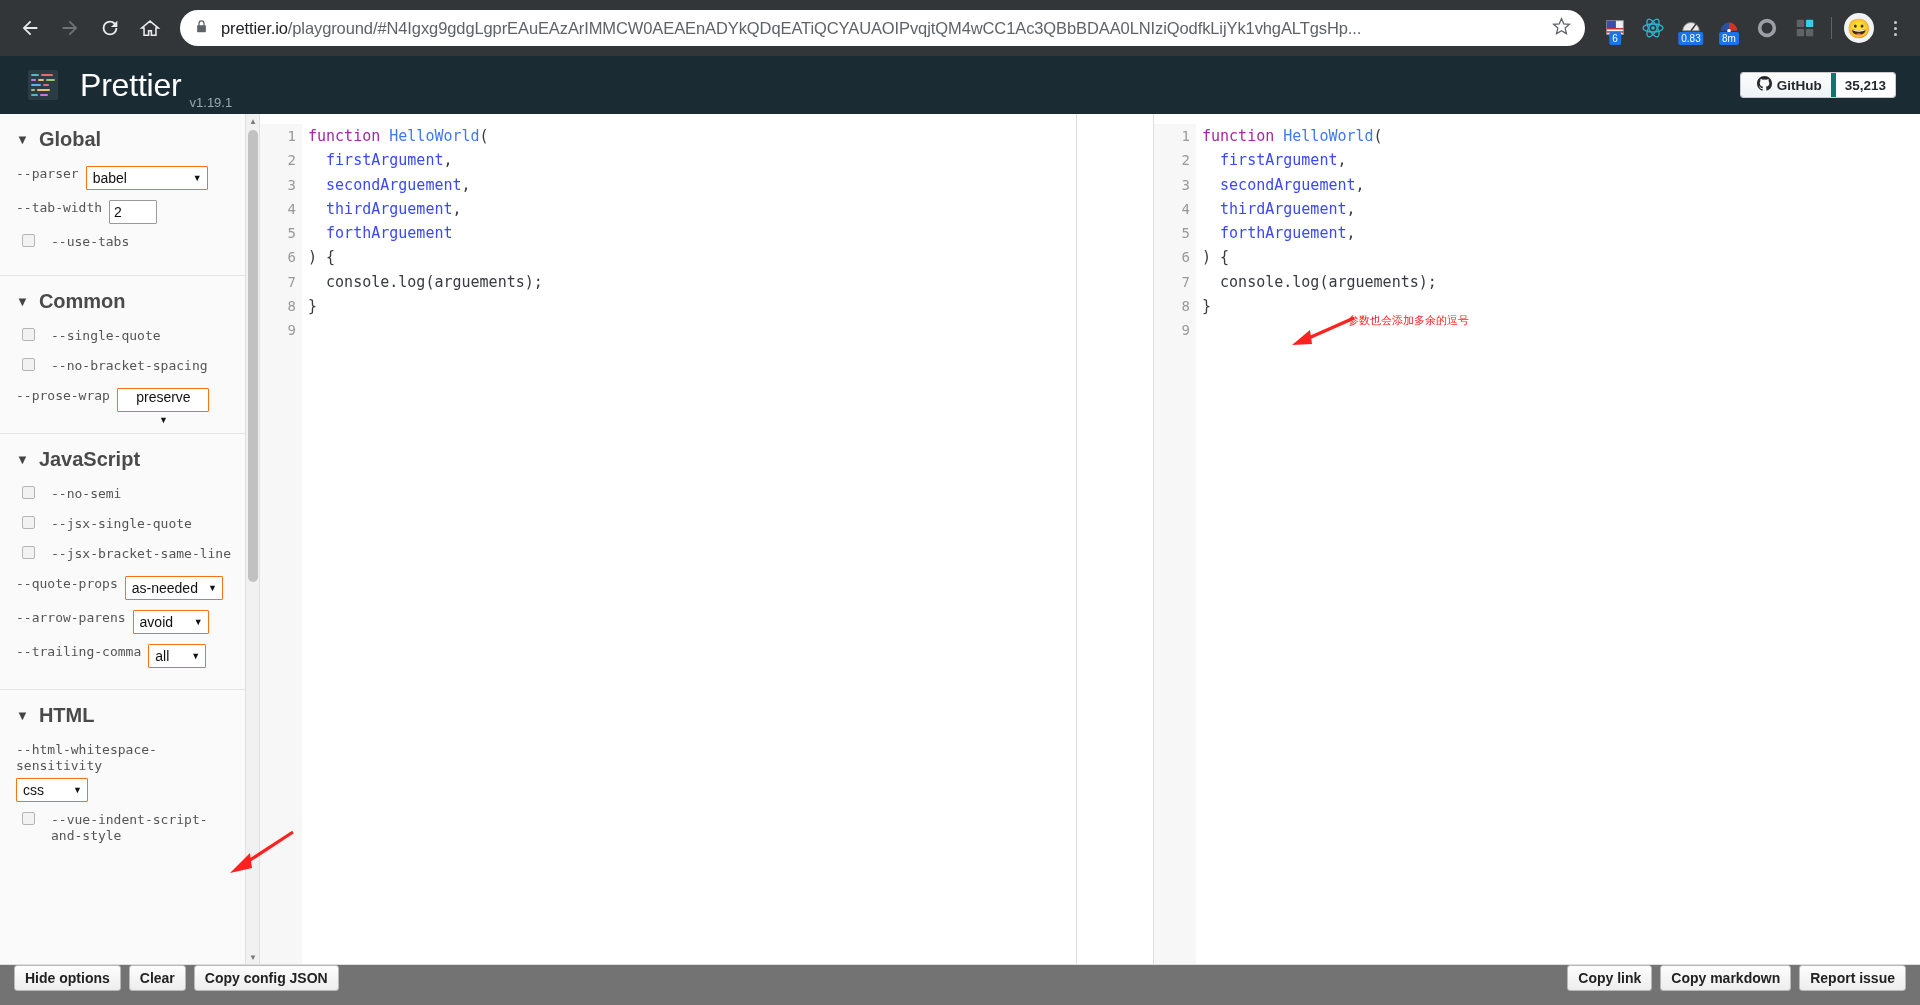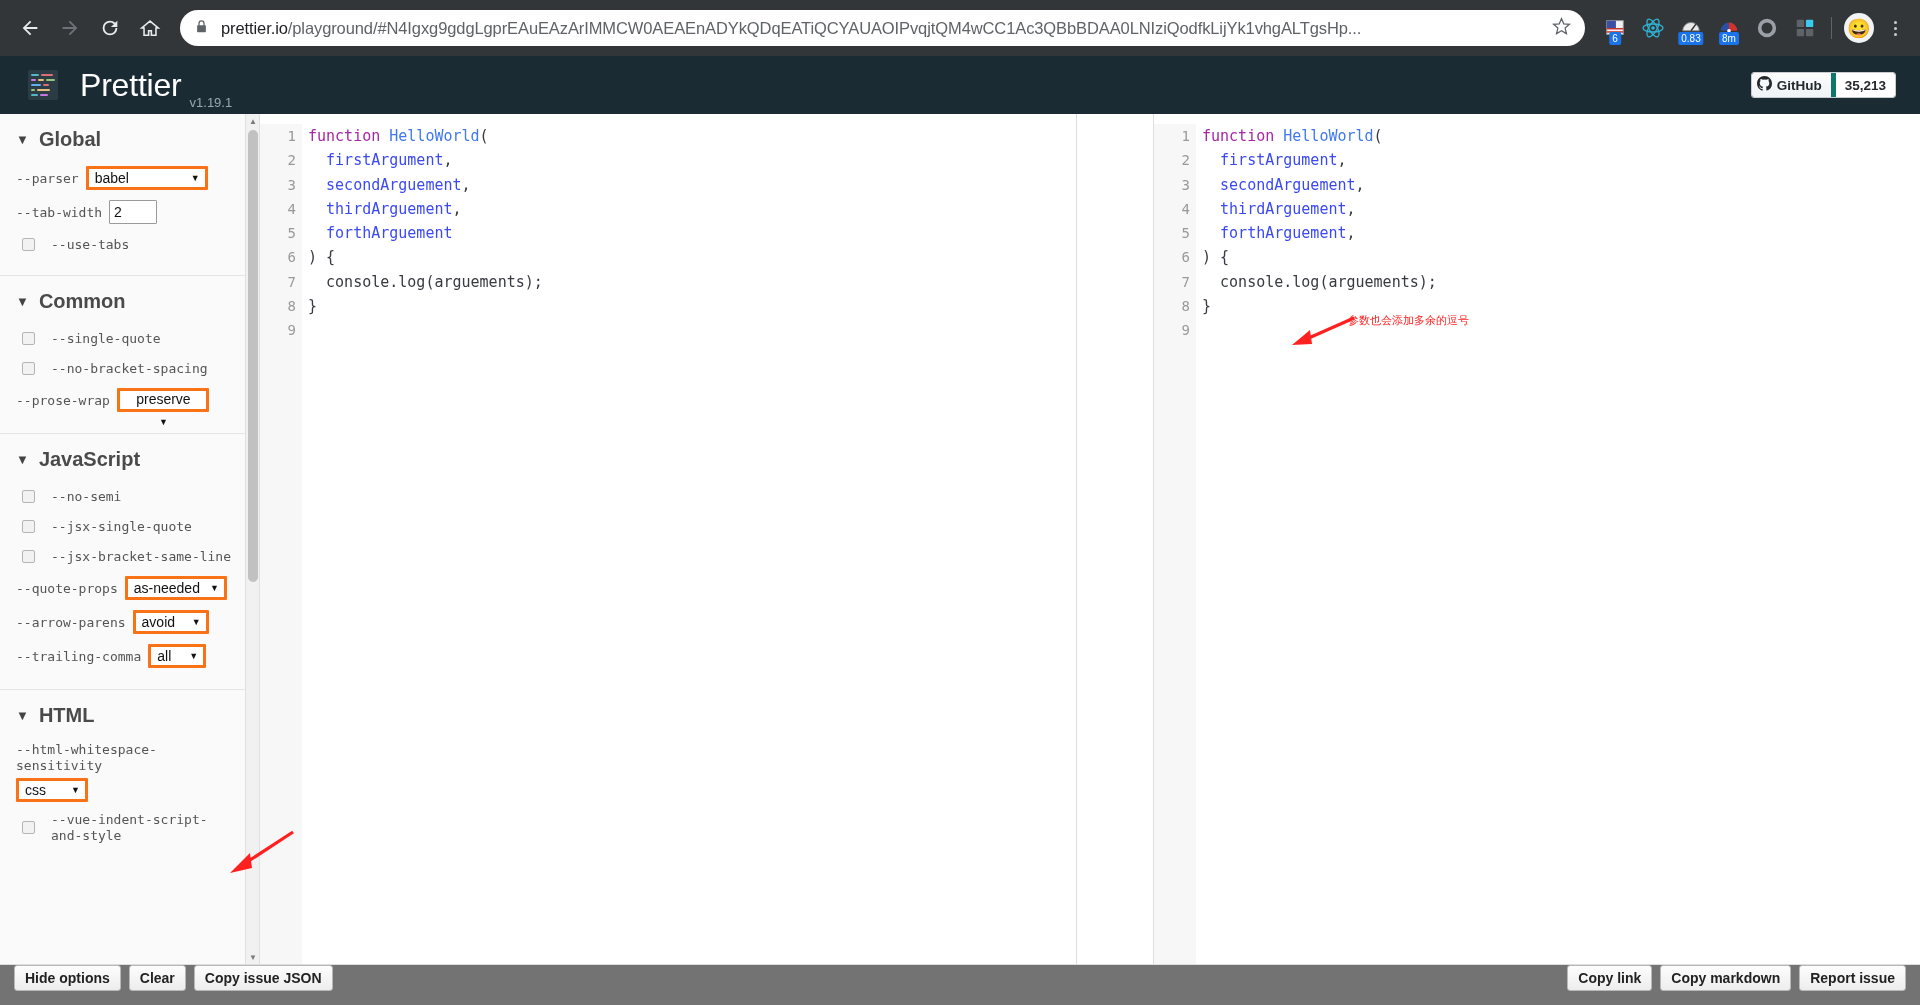--- a/index.html
+++ b/index.html
@@ -134,21 +134,21 @@
     border-radius: 3px;
     overflow: hidden;
     font-size: 13.5px;
     font-weight: bold;
     border: 1px solid #c8ccd0;
   }
   #github-badge .gh-left {
     background: linear-gradient(#fcfcfc, #eff3f6);
     color: #24292e;
     display: flex; align-items: center;
-    padding: 0 9px 0 5px;
+    padding: 0 9px 0 16px;
     gap: 5px;
   }
   #github-badge .gh-right {
     background: #ffffff;
     color: #24292e;
     display: flex; align-items: center;
     padding: 7px 9px;
     border-left: 5px solid #0f766e;
   }
 
@@ -185,21 +185,20 @@
     font-weight: bold;
     color: #4a4a4a;
     display: flex;
     align-items: center;
     gap: 10px;
     padding: 0 16px 10px 16px;
   }
   .section-title .caret { font-size: 13px; color: #444; }
   .opt-row {
     display: flex;
-    align-items: center;
     padding: 5px 16px;
     gap: 7px;
     min-height: 30px;
   }
   .opt-row.wrapcol { flex-direction: column; align-items: flex-start; gap: 3px; }
   .opt-label {
     font-family: "DejaVu Sans Mono", monospace;
     font-size: 13px;
     color: #555;
     white-space: nowrap;
@@ -209,21 +208,21 @@
     width: 13px; height: 13px;
     border: 1px solid #b5b5b5;
     border-radius: 2px;
     background: #f2f2f2;
     flex: none;
     margin-right: 9px;
     margin-left: 6px;
   }
   .sel {
     height: 24px;
-    border: 3px solid #f97316;
+    border: 1px solid #f97316;
     background: #fff;
     display: inline-flex;
     align-items: center;
     justify-content: space-between;
     padding: 0 5px 0 6px;
     font-size: 14px;
     color: #111;
     font-family: "Liberation Sans", sans-serif;
     gap: 10px;
     border-radius: 1px;
@@ -673,19 +672,19 @@
   </svg>
   <svg id="annotation-arrow-left" viewBox="0 0 75 48">
     <line x1="71" y1="4" x2="22" y2="36" stroke="#ff2020" stroke-width="3.2"></line>
     <polygon points="8,45 28,25 30,40" fill="#ff2020"></polygon>
   </svg>
 </div>
 
 <div id="footer">
   <button class="btn">Hide options</button>
   <button class="btn">Clear</button>
-  <button class="btn">Copy issue JSON</button>
+  <button class="btn">Copy config JSON</button>
   <div id="footer-right">
     <button class="btn">Copy link</button>
     <button class="btn">Copy markdown</button>
     <button class="btn">Report issue</button>
   </div>
 </div>
 
 </body></html>

